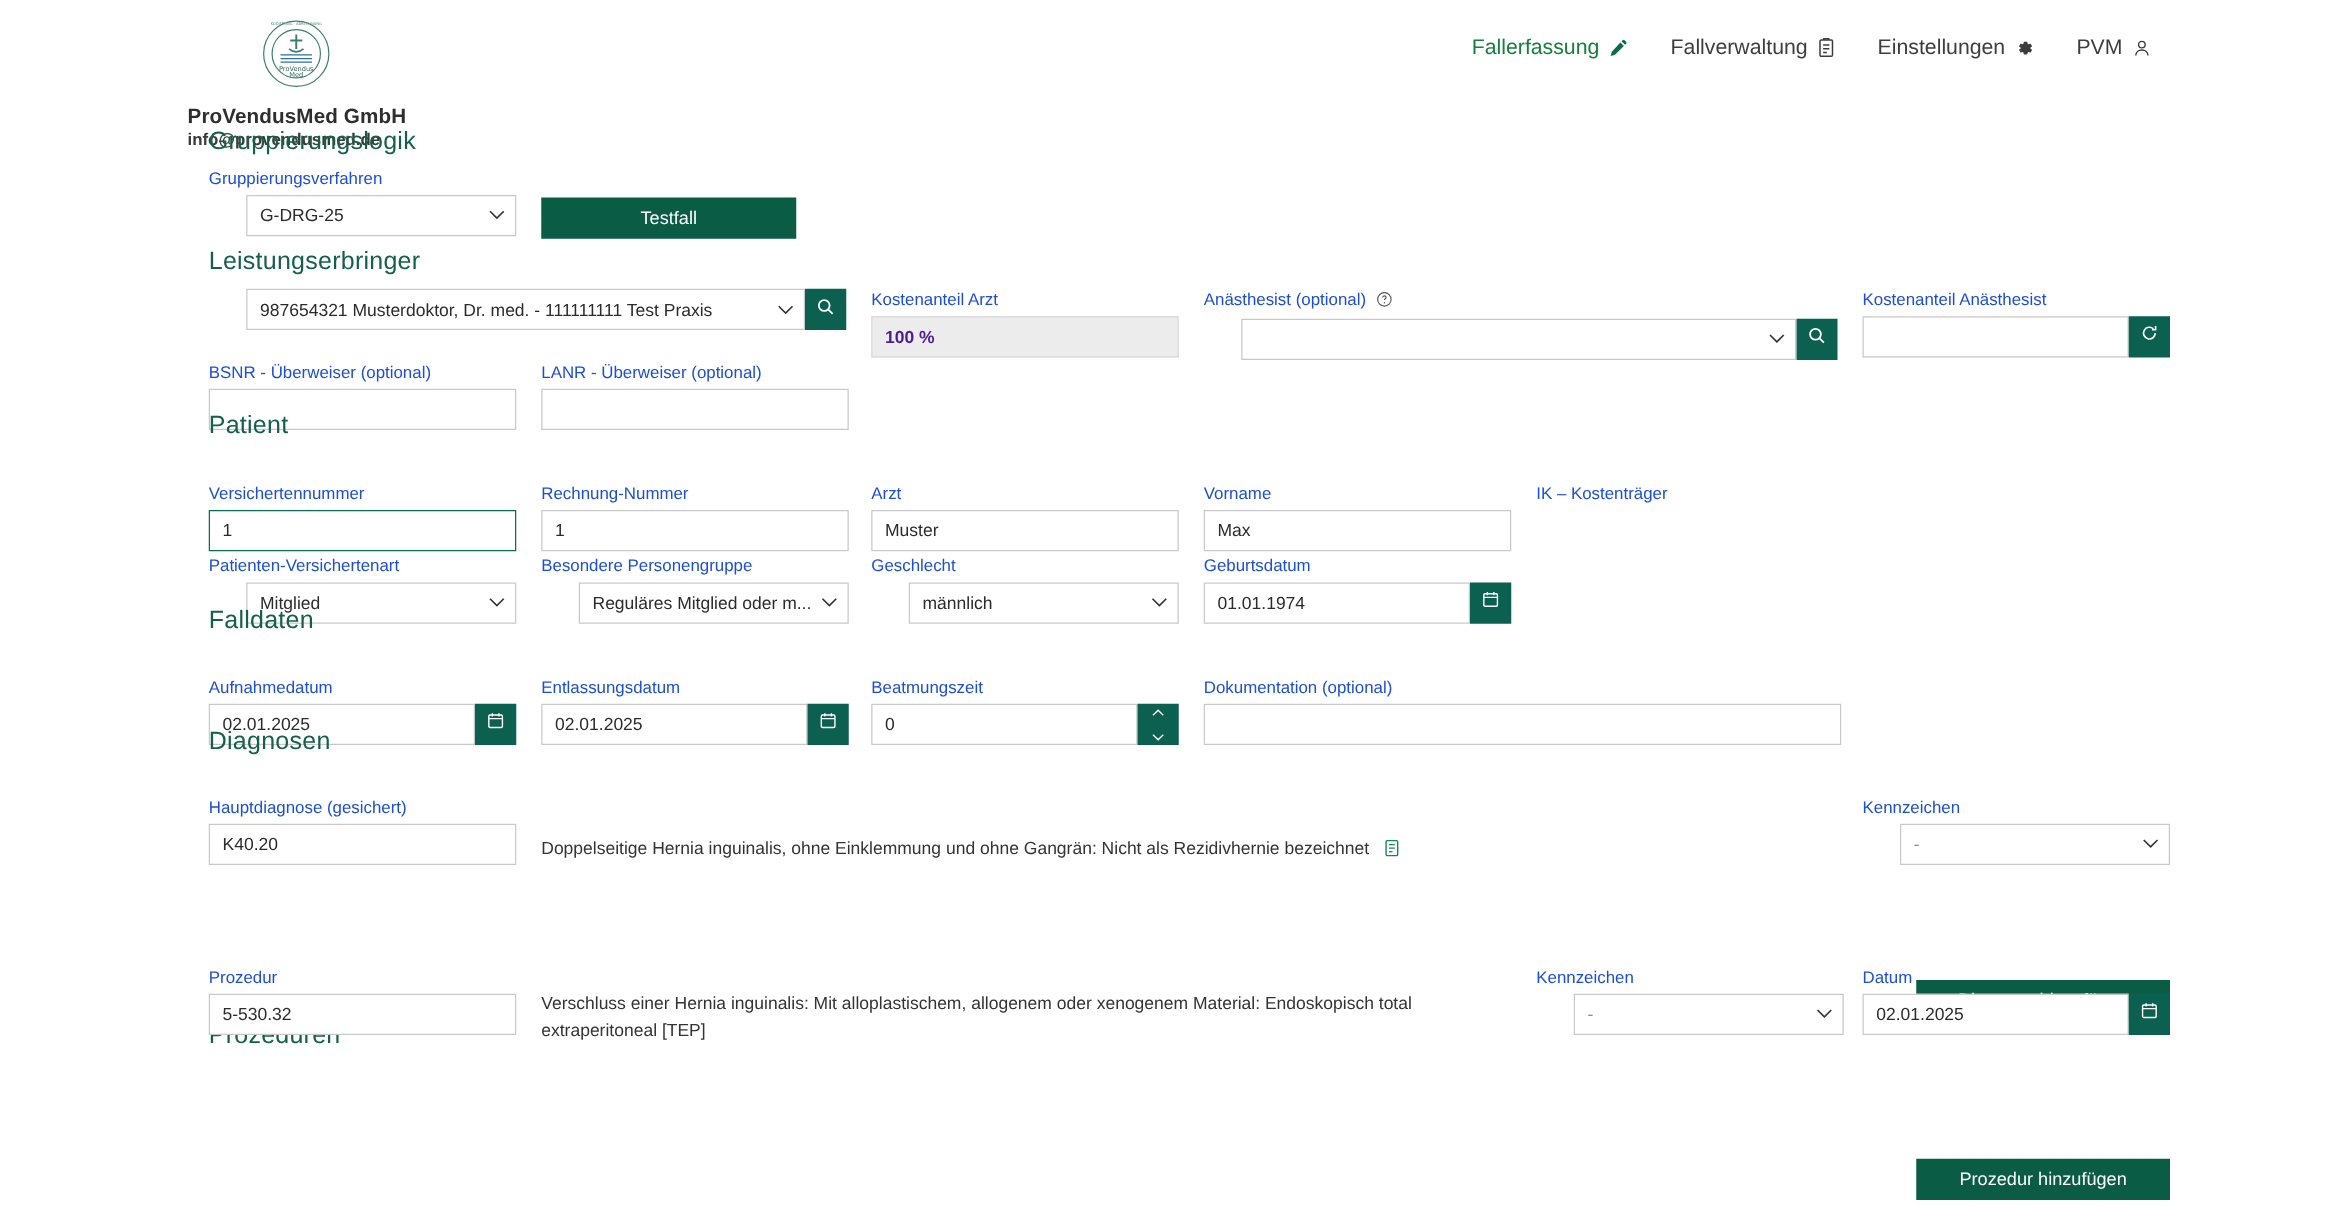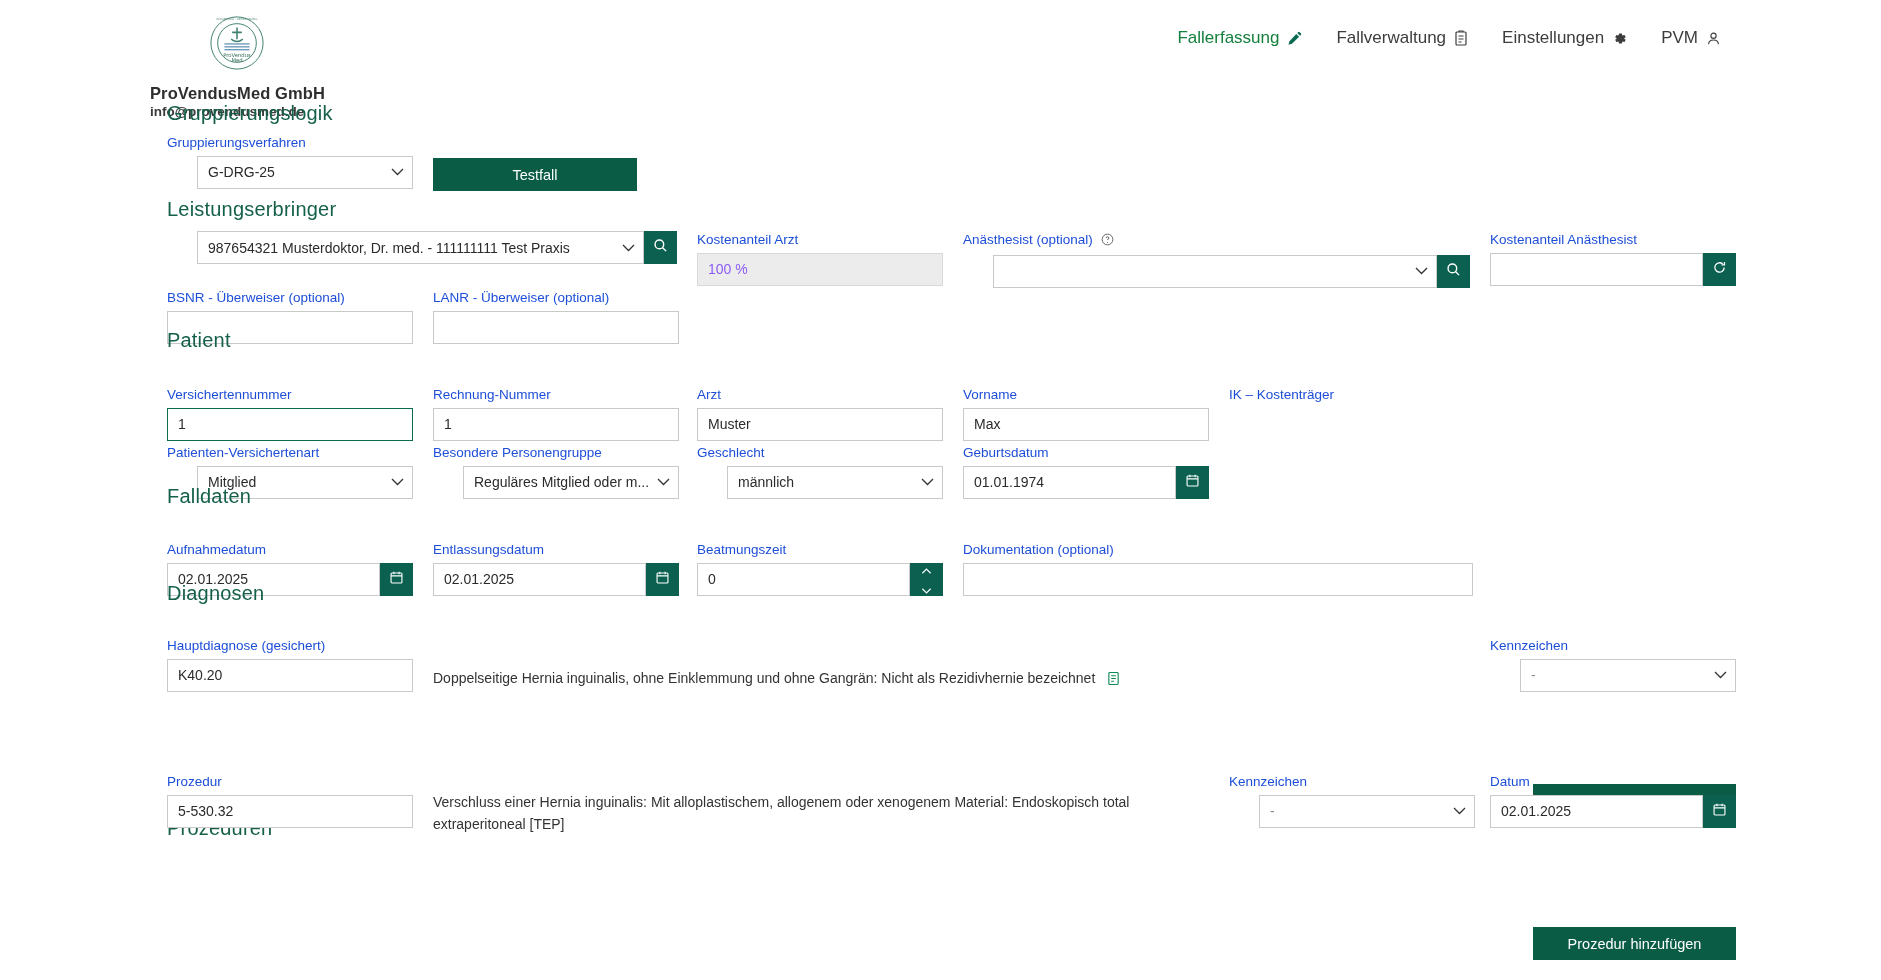--- a/index.html
+++ b/index.html
@@ -38,21 +38,21 @@
   .field-label { font-size: 13.5px; color: #1d4ed8; margin-bottom: 4px; display: block; line-height: 1.3; white-space: nowrap; }
   .field-label .hint-ico { margin-left: 4px; vertical-align: -2px; }
 
   .inp {
     height: 33px; border: 1px solid #c9c9c9; background: #fff;
     font-size: 14px; color: #2b2b2b; padding: 0 10px; width: 100%;
     font-family: "Liberation Sans", sans-serif; border-radius: 0; outline: none;
   }
   .inp::placeholder { color: #9a9a9a; }
   .inp.focused { border: 1px solid #0b6b50; }
-  .inp.disabled { background: #ececec; color: #8b5cf6; border-color: #d8d8d8; }
+  .inp.disabled { background: #ececec; color: #4c1d95; border-color: #d8d8d8; font-weight: bold; }
 
   .sel-wrap { position: relative; width: 100%; padding-left: 30px; }
   .sel {
     height: 33px; border: 1px solid #c9c9c9; background: #fff;
     font-size: 14px; color: #2b2b2b; padding: 0 30px 0 10px; width: 100%;
     display: flex; align-items: center; white-space: nowrap; overflow: hidden;
   }
   .sel-caret {
     position: absolute; right: 9px; top: 50%; transform: translateY(-50%);
     pointer-events: none; display: flex;

